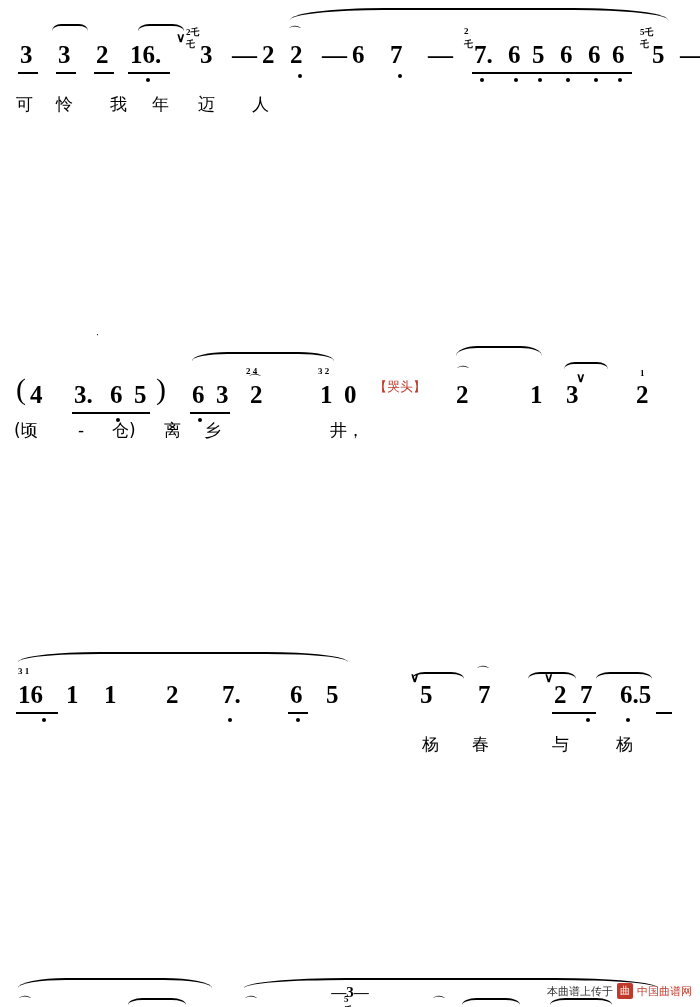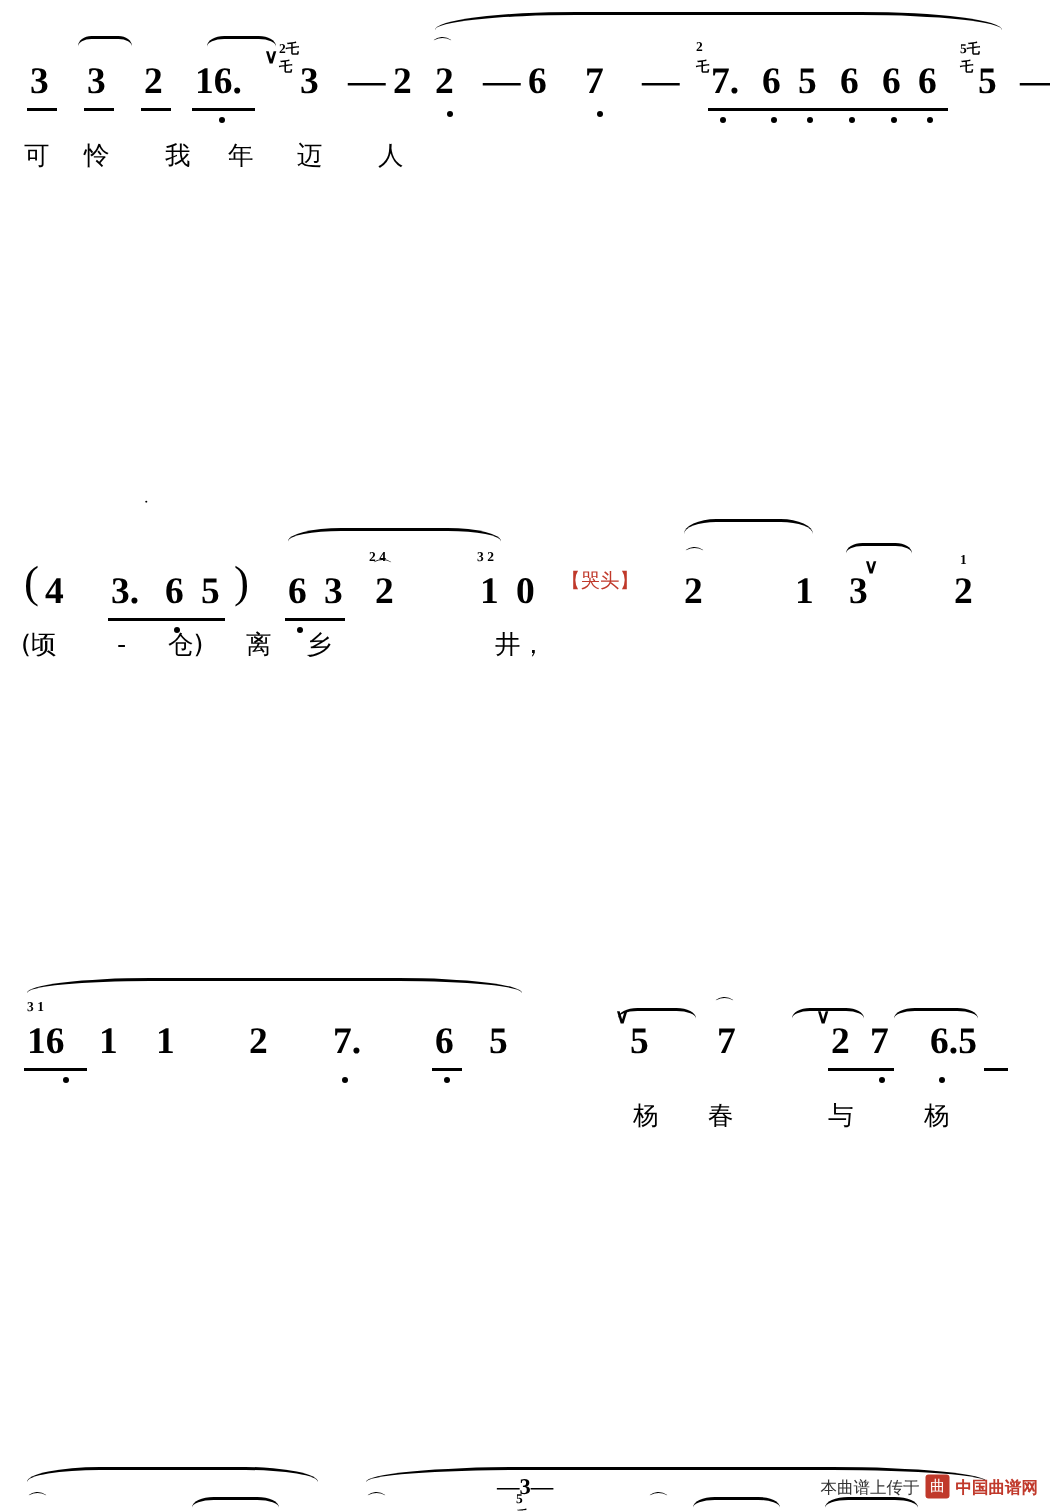--- a/index.html
+++ b/index.html
@@ -103,21 +103,21 @@
     gap: 4px;
   }
   .credit .logo {
     display: inline-block;
     background: #c0392b;
     color: #fff;
     font-size: 10px;
     padding: 1px 3px;
     border-radius: 2px;
   }
-  .credit .site { color: #c0392b; font-weight: bold; text-align: right; }
+  .credit .site { color: #c0392b; font-weight: normal; text-align: right; }
 </style>
 </head>
 <body>
 
 <div id="sheet">
 
   <div class="system" style="top:0;">
 
     <div class="slur-lg" style="left:290px; top:8px; width:378px; height:24px;"></div>
     <div class="slur" style="left:52px; top:24px; width:36px;"></div>

